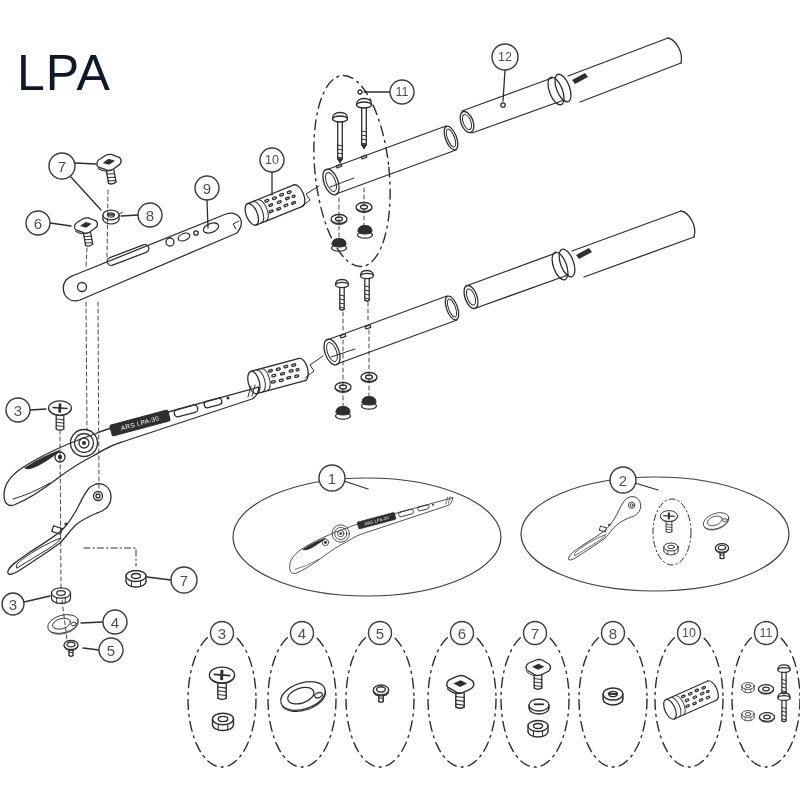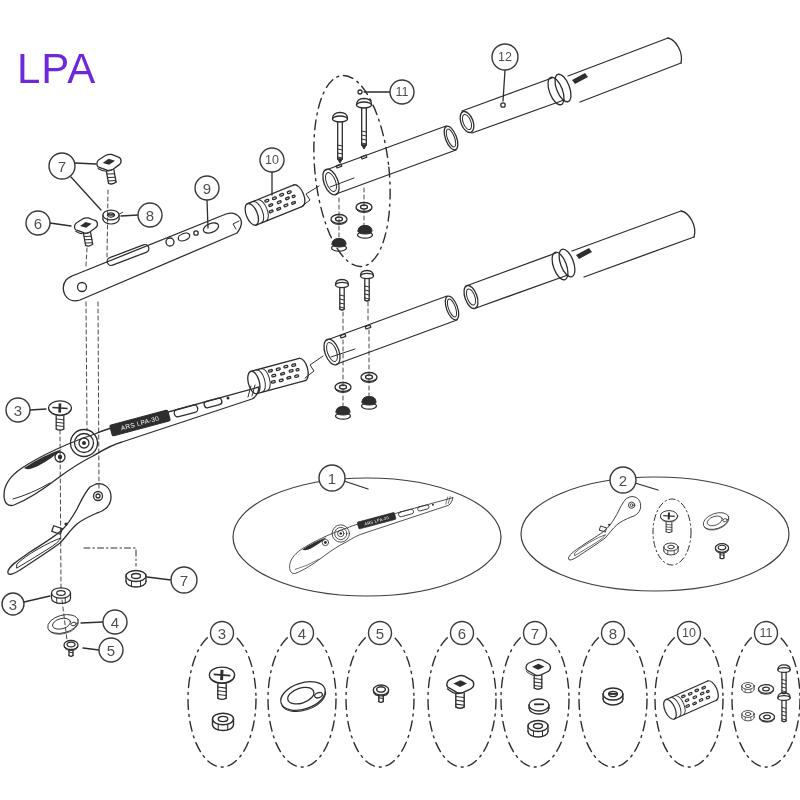--- a/index.html
+++ b/index.html
@@ -2,22 +2,22 @@
 <html style="--background: #ffffff; --line: #2e2e2e; --dark-fill: #2e2e2e; --callout-stroke: #3a3a3a; --callout-text: #4f4f4f; --band-text: #ffffff;"><head>
 <meta charset="utf-8">
 <style>
   :root{
     --background:#ffffff; --line:#2e2e2e; --dark-fill:#2e2e2e;
     --callout-stroke:#3a3a3a; --callout-text:#4f4f4f; --band-text:#ffffff;
   }
   html,body{margin:0;padding:0;background:var(--background);}
   .stage{position:relative;width:800px;height:800px;background:var(--background);
          font-family:"Liberation Sans",sans-serif;overflow:hidden;}
-  .title{position:absolute;left:17px;top:48px;font-size:42px;font-weight:500;
-         letter-spacing:1px;color:#6d28d9;line-height:1;}
+  .title{position:absolute;left:17px;top:48px;font-size:50px;font-weight:500;
+         letter-spacing:1px;color:#0f172a;line-height:1;}
   svg{position:absolute;left:0;top:0;}
   svg path,svg ellipse,svg circle,svg line,svg rect,svg polyline{
     fill:none;stroke:var(--line);stroke-width:1.3;stroke-linecap:round;stroke-linejoin:round;}
   .fd{fill:var(--dark-fill);stroke:none;}
   .fds{fill:var(--dark-fill);stroke:var(--line);stroke-width:1;}
   .thin{stroke-width:1;}
   .dash{stroke:#4a4a4a;stroke-width:1;stroke-dasharray:4 3;}
   .dd{stroke-dasharray:10 5 2 5;stroke-width:1.4;}
   .dd2{stroke-dasharray:6 3 1.5 3;stroke-width:1;}
   .sol{stroke-width:1.2;stroke:#3f3f3f;}

